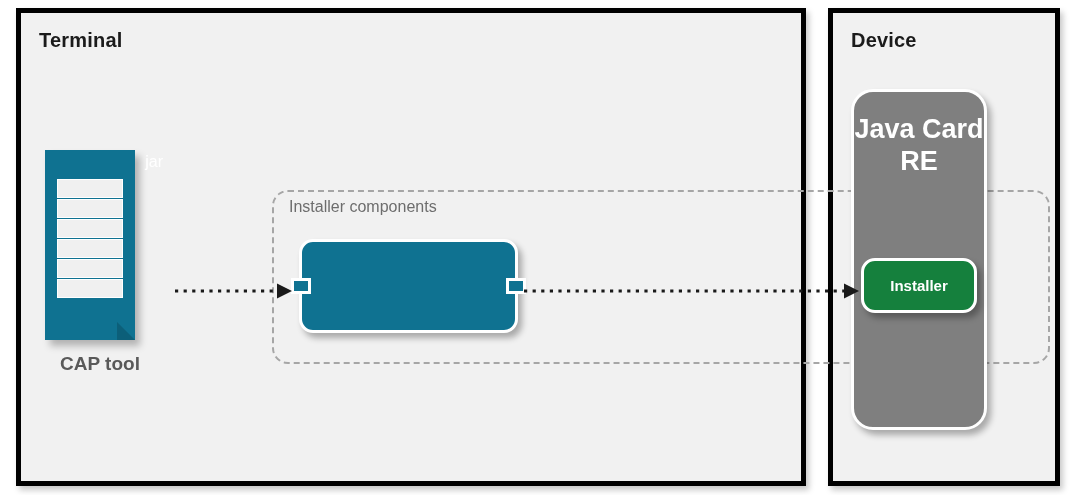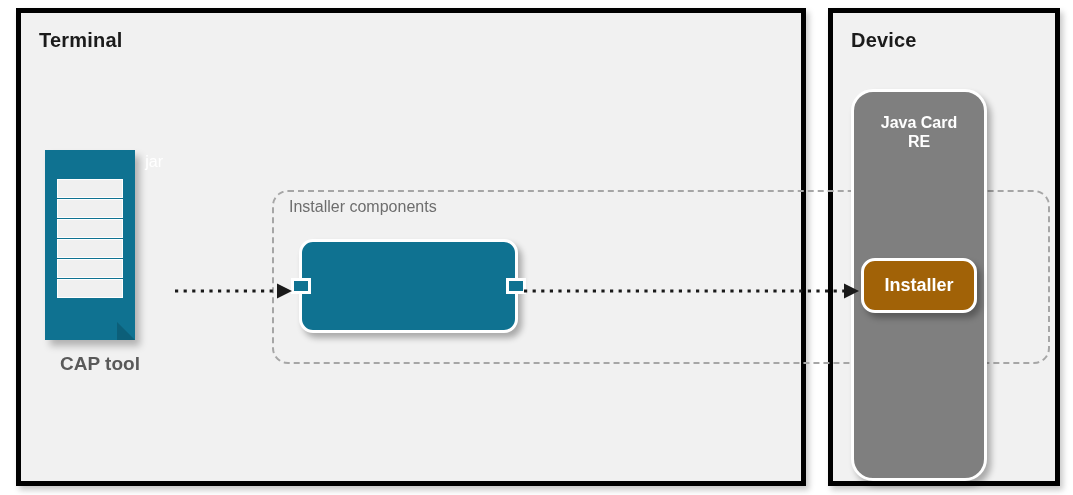--- a/index.html
+++ b/index.html
@@ -162,35 +162,35 @@
     top: 50%;
     margin-top: -8px;
   }
   #installation-tool-port-left  { left: -11px; }
   #installation-tool-port-right { right: -11px; }
 
   #java-card-re {
     left: 851px;
     top: 89px;
     width: 136px;
-    height: 392px;
+    height: 341px;
     background: #7f7f7f;
     border-radius: 22px;
     align-items: flex-start;
     padding-top: 21px;
-    font-size: 16px;
+    font-size: 27px;
     line-height: 1.2;
   }
   #installer-box {
     left: 861px;
     top: 258px;
     width: 116px;
     height: 55px;
-    background: #a16207;
-    font-size: 18px;
+    background: #15803d;
+    font-size: 15px;
   }
 
   
   .connector { position: absolute; }
   #connector-cap-to-tool  { left: 175px; top: 280px; }
   #connector-tool-to-installer { left: 524px; top: 280px; }
 </style>
 </head>
 <body>
 

